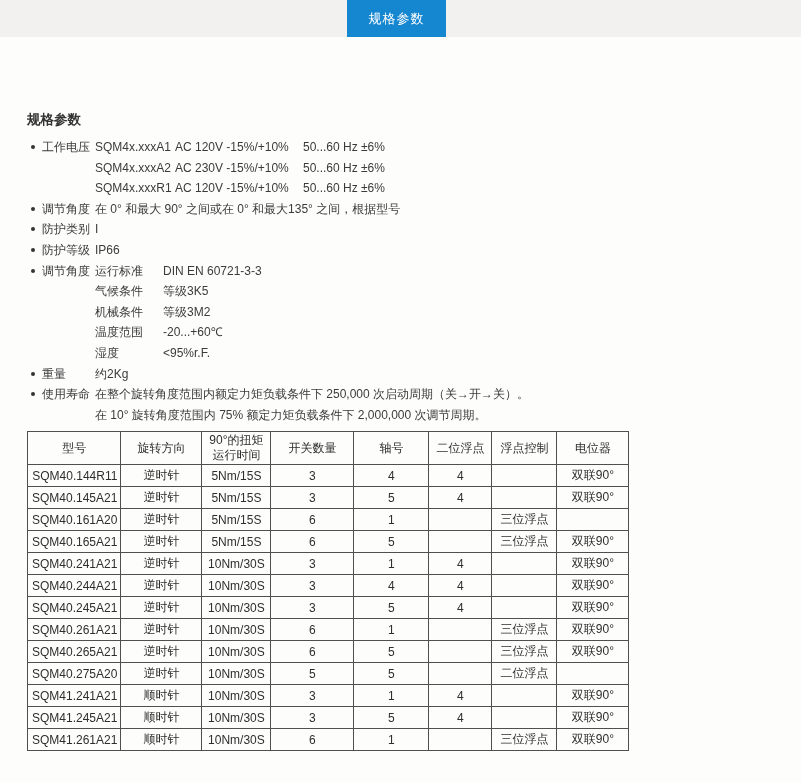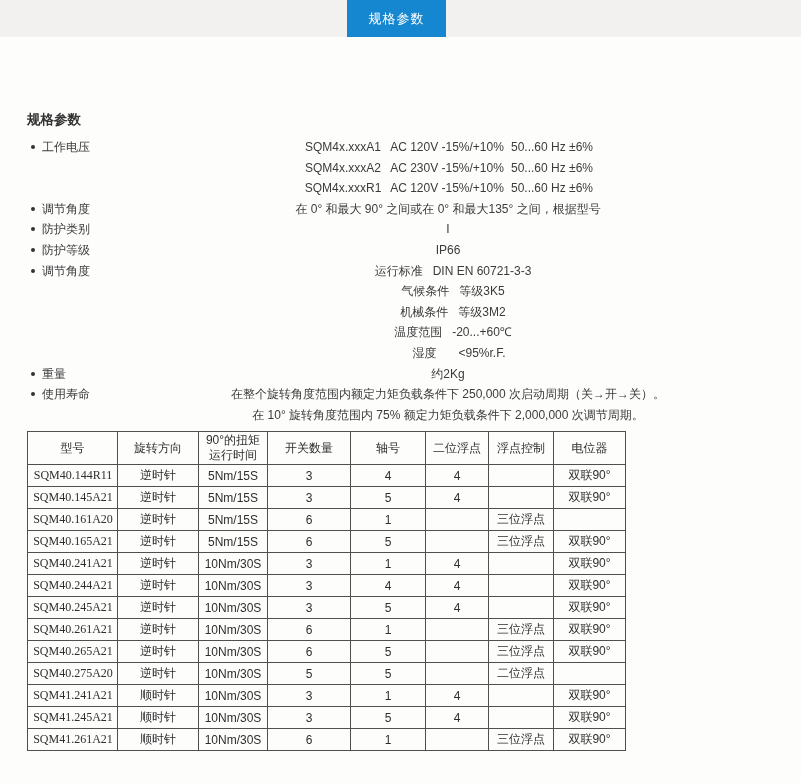--- a/index.html
+++ b/index.html
@@ -17,36 +17,36 @@
     position:absolute; left:347px; top:0; width:99px; height:37px;
     background:#1586d0; color:#ffffff; font-size:13px; letter-spacing:1px;
     display:flex; align-items:center; justify-content:center; cursor:pointer;
   }
   .content { padding:74px 0 0 27px; }
   .title { font-size:13.5px; font-weight:bold; color:#333; margin:0 0 8px 0; }
 
   .spec-item { display:flex; align-items:flex-start; font-size:12px; line-height:20.6px; }
   .bullet { width:4px; height:4px; border-radius:50%; background:#333; margin:8px 7px 0 4px; flex:none; }
   .spec-label { width:53px; flex:none; }
-  .spec-lines { flex:1;text-align:center; }
+  .spec-lines { flex:1; }
   .spec-line span { display:inline-block; vertical-align:top; }
   .col-model   { width:80px; }
   .col-voltage { width:128px; }
   .col-sublabel{ width:68px; }
 
   .spec-table {
     border-collapse:collapse; margin-top:6px;
     font-size:12px; color:#2e2e2e; table-layout:fixed;
   }
   .spec-table th, .spec-table td {
     border:1px solid #4f4f4f; text-align:center;
     height:21px; padding:0 3px; overflow:hidden;
   }
   .spec-table thead th { height:32px; font-weight:normal; line-height:15px; padding:0 4px; }
-  .spec-table td.model { text-align:center; padding-left:4px;font-family:Liberation Serif, serif; }
+  .spec-table td.model { text-align:right; padding-left:4px; }
 </style>
 </head>
 <body>
 
 <div class="topbar">
   <div class="tab-button" style="background: rgb(21, 134, 208);">规格参数</div>
 </div>
 
 <div class="content">
   <h2 class="title">规格参数</h2>

